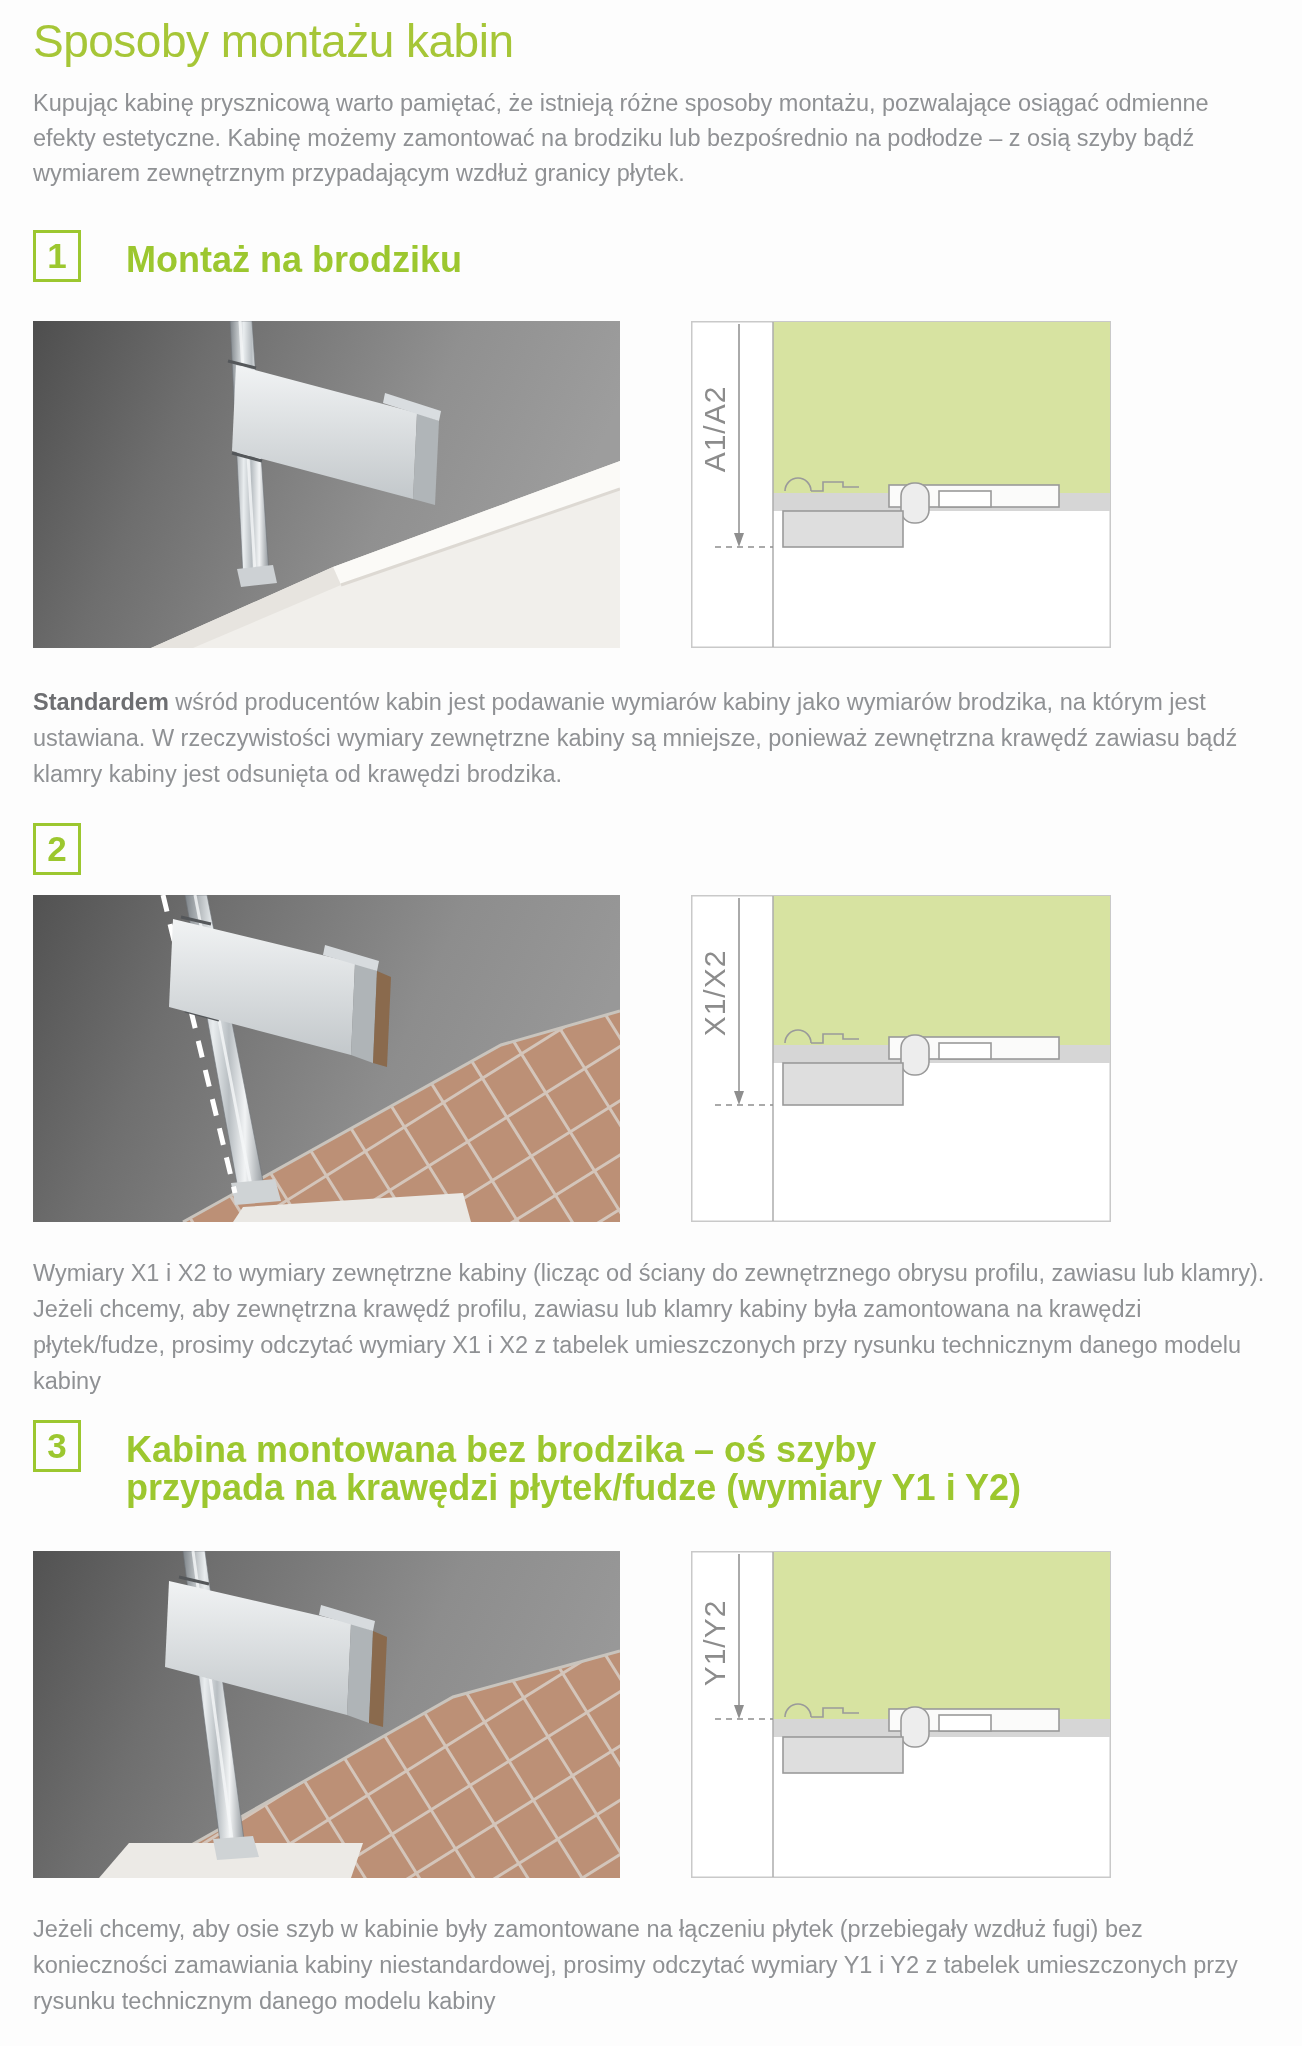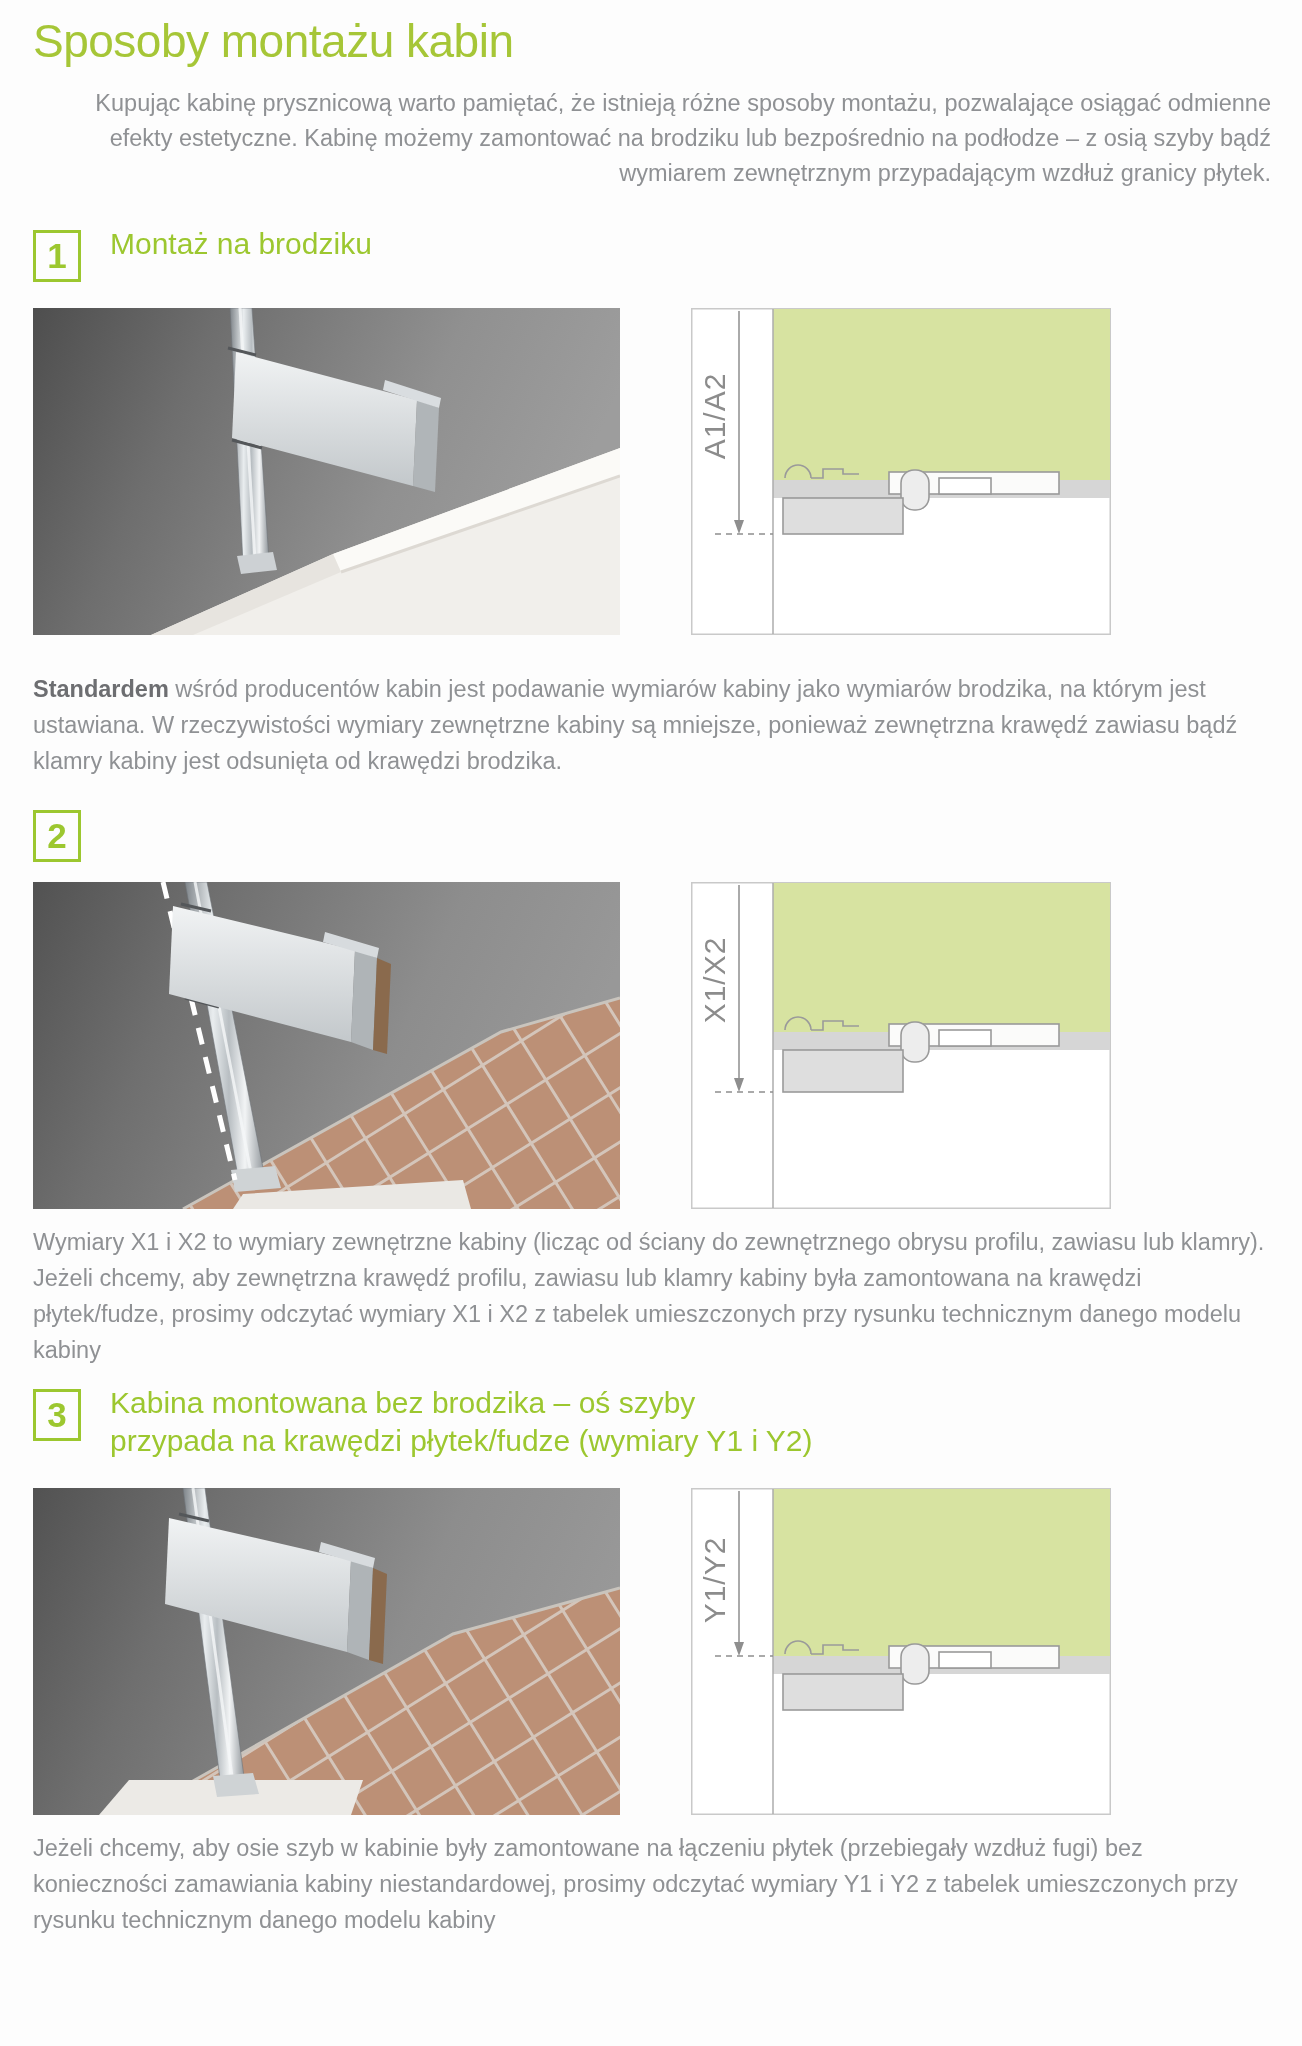--- a/index.html
+++ b/index.html
@@ -14,40 +14,40 @@
   .page{
     position:relative;width:1302px;height:2046px;overflow:hidden;
     background:#fdfdfd;font-family:"Liberation Sans",sans-serif;
     box-sizing:border-box;padding:0 28px 0 33px;
   }
   .page-title{
     margin:0;padding-top:12px;font-size:46px;line-height:58px;font-weight:400;
     color:var(--titleGreen);letter-spacing:-0.5px;
   }
   .intro{
-    margin:16px 0 0;width:1238px;font-size:23.5px;line-height:35px;color:var(--textGray);text-align:right;
+    margin:16px 0 0;width:1238px;font-size:23.5px;line-height:35px;color:var(--textGray);
   }
   .sec-head{display:flex;align-items:flex-start;gap:29px;}
   .s1 .sec-head{margin-top:34px;}
   .s2 .sec-head{margin-top:26px;}
   .s3 .sec-head{margin-top:16px;}
   .numbox{
     flex:0 0 auto;width:42px;height:46px;border:3px solid var(--green);
     display:flex;align-items:center;justify-content:center;
     font-size:35px;font-weight:600;color:var(--green);margin-top:5px;
   }
-  .sec-title{margin:0;font-size:30px;line-height:38px;font-weight:400;color:var(--green);}
+  .sec-title{margin:16px;font-size:36px;line-height:38px;font-weight:700;color:var(--green);}
   .row{display:flex;align-items:flex-start;gap:71px;}
   .s1 .row{margin-top:26px;}
   .s2 .row{margin-top:20px;}
   .s3 .row{margin-top:28px;}
   .photo{display:block;width:587px;height:327px;}
   .diagram{display:block;width:420px;height:327px;}
   .para{margin:36px 0 0;width:1238px;font-size:23.5px;line-height:36px;color:var(--textGray);}
-  .s2 .para,.s3 .para{margin-top:15px;}
+  .s2 .para,.s3 .para{margin-top:33px;}
   .para b{color:var(--boldGray);font-weight:700;text-align:right;}
   .glass{fill:var(--glassGreen);}
   .tilefill{fill:var(--tile);}
   .dim{stroke:#8e8e8e;}
   .dimtext{fill:#8c8c8c;font-size:30px;letter-spacing:1px;font-family:"Liberation Sans",sans-serif;}
   .outline{stroke:#9a9a9a;stroke-width:1.6;}
 </style>
 </head>
 <body>
 

